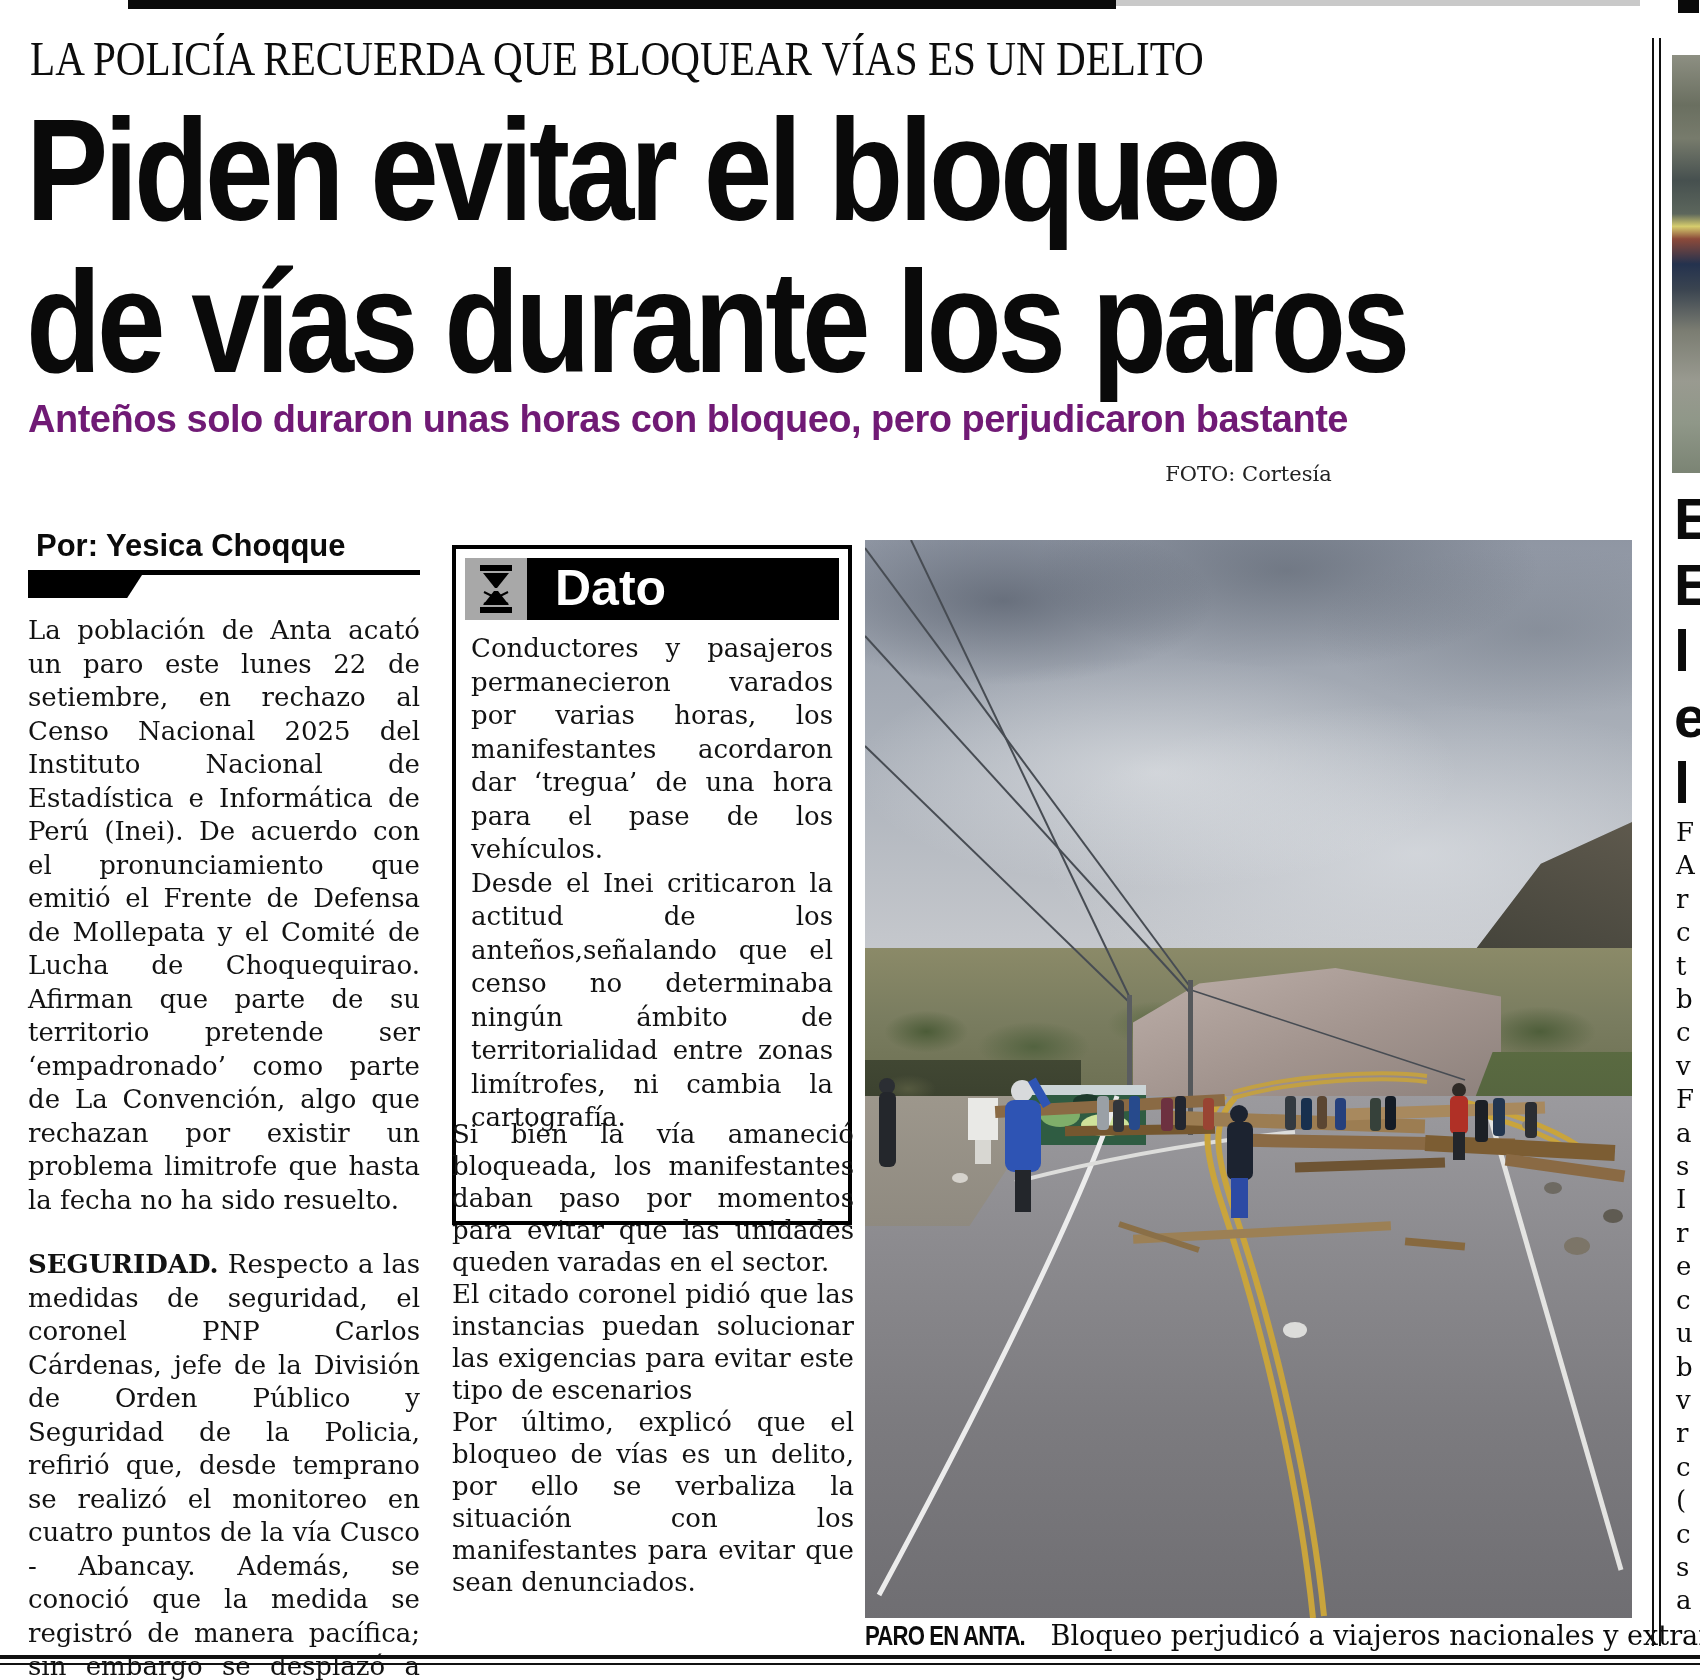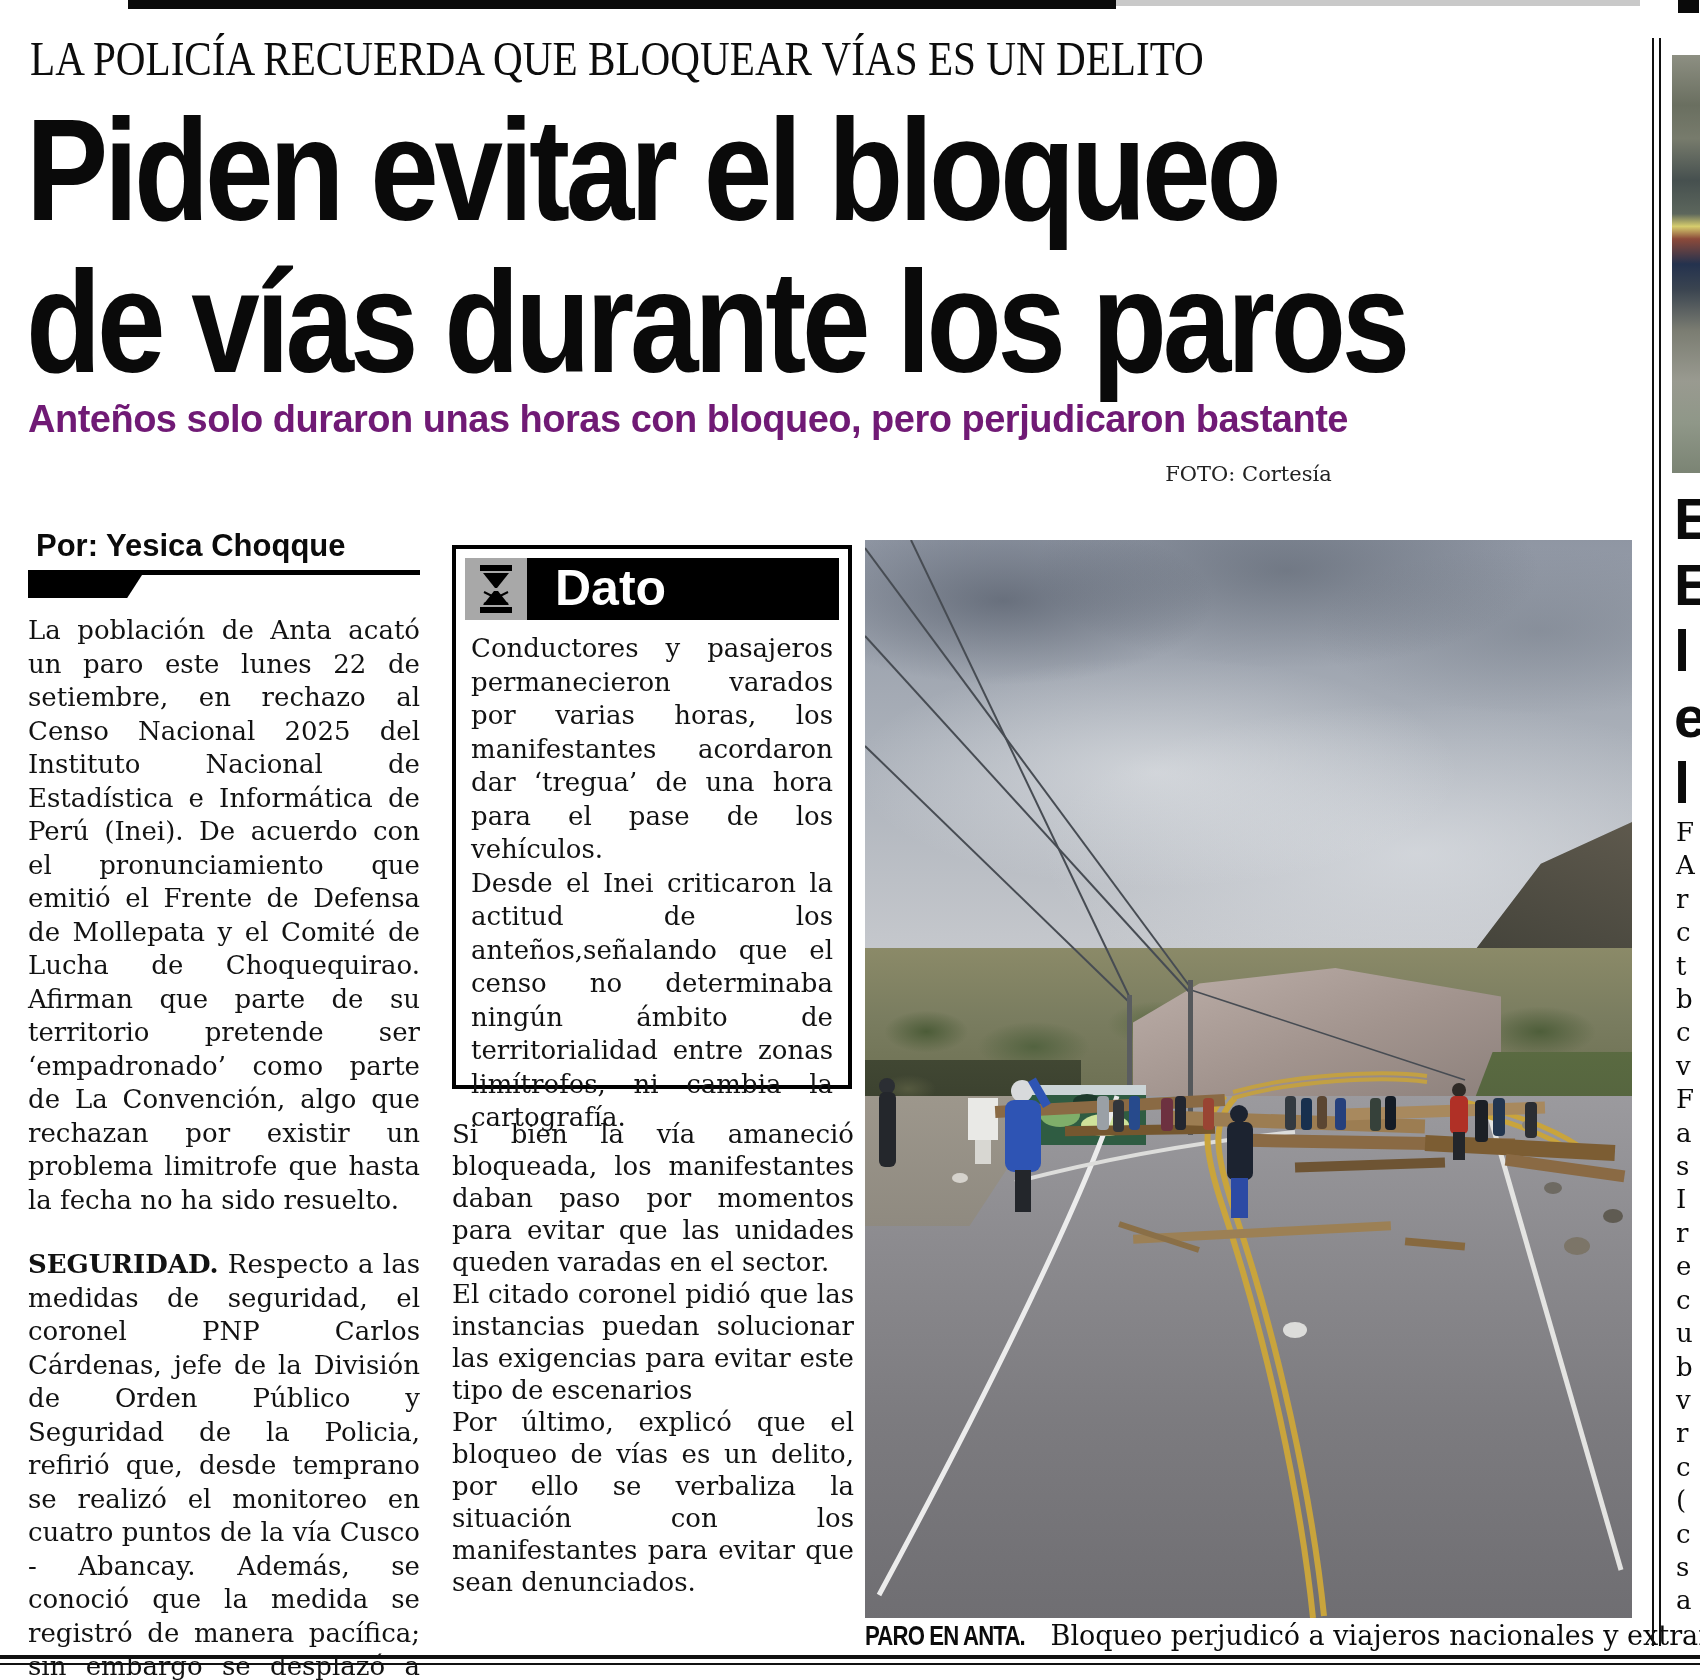--- a/index.html
+++ b/index.html
@@ -63,21 +63,21 @@
     text-align:justify;color:#121212;
   }
   .bodycol p{margin:0;}
   .left-col{left:28px;top:614px;width:392px;}
   .left-col .p2{margin-top:31px;}
   .lead-bold{font-weight:bold;}
   .mid-col{left:452px;top:1118px;width:402px;font-size:26px;line-height:32px;}
 
   
   .dato-box{
-    left:452px;top:545px;width:400px;height:544px;
+    left:452px;top:545px;width:400px;height:680px;
     border:4px solid #000;box-sizing:border-box;
     background:#fff;padding:9px;
   }
   .dato-header{display:flex;height:62px;}
   .dato-icon-square{
     width:62px;height:62px;background:#a8a8a8;flex:0 0 62px;
     display:flex;align-items:center;justify-content:center;
   }
   .dato-title-bar{
     flex:1;background:#000;color:#fff;

